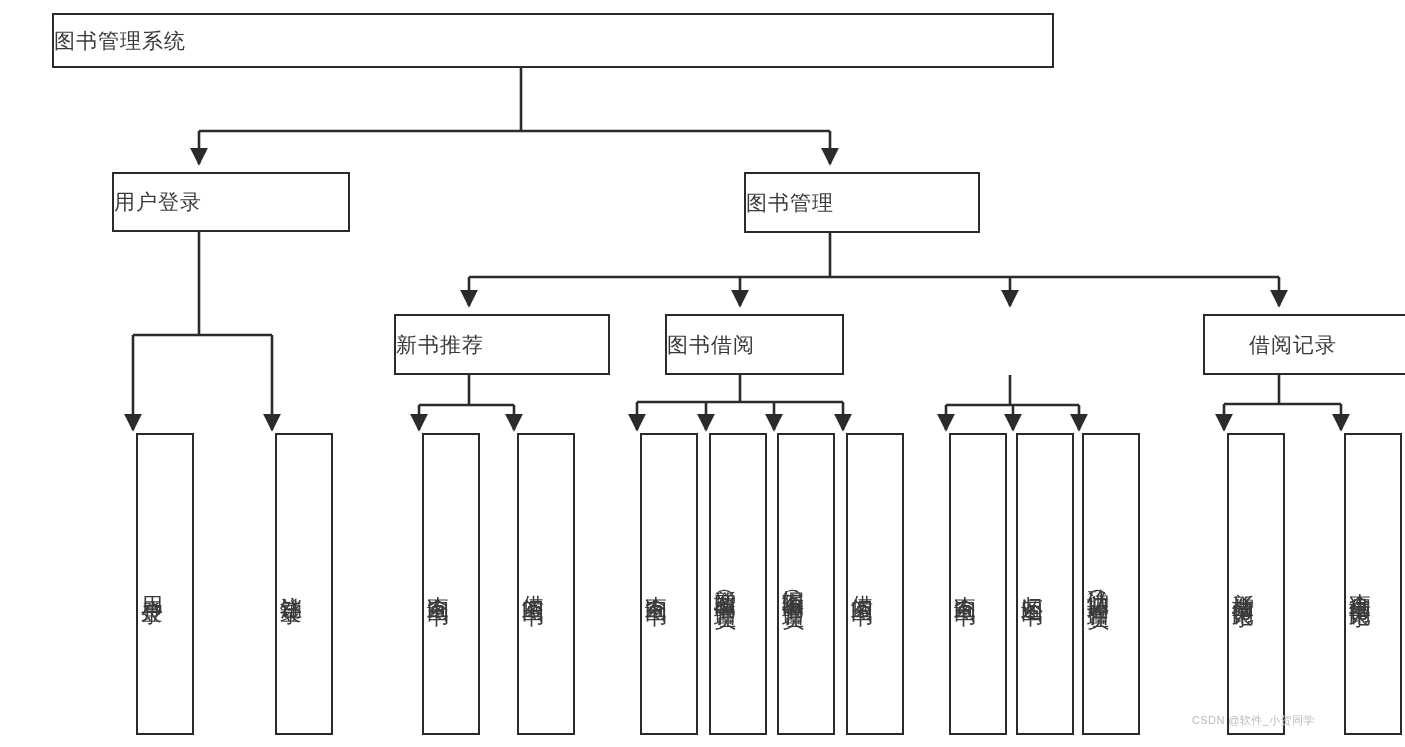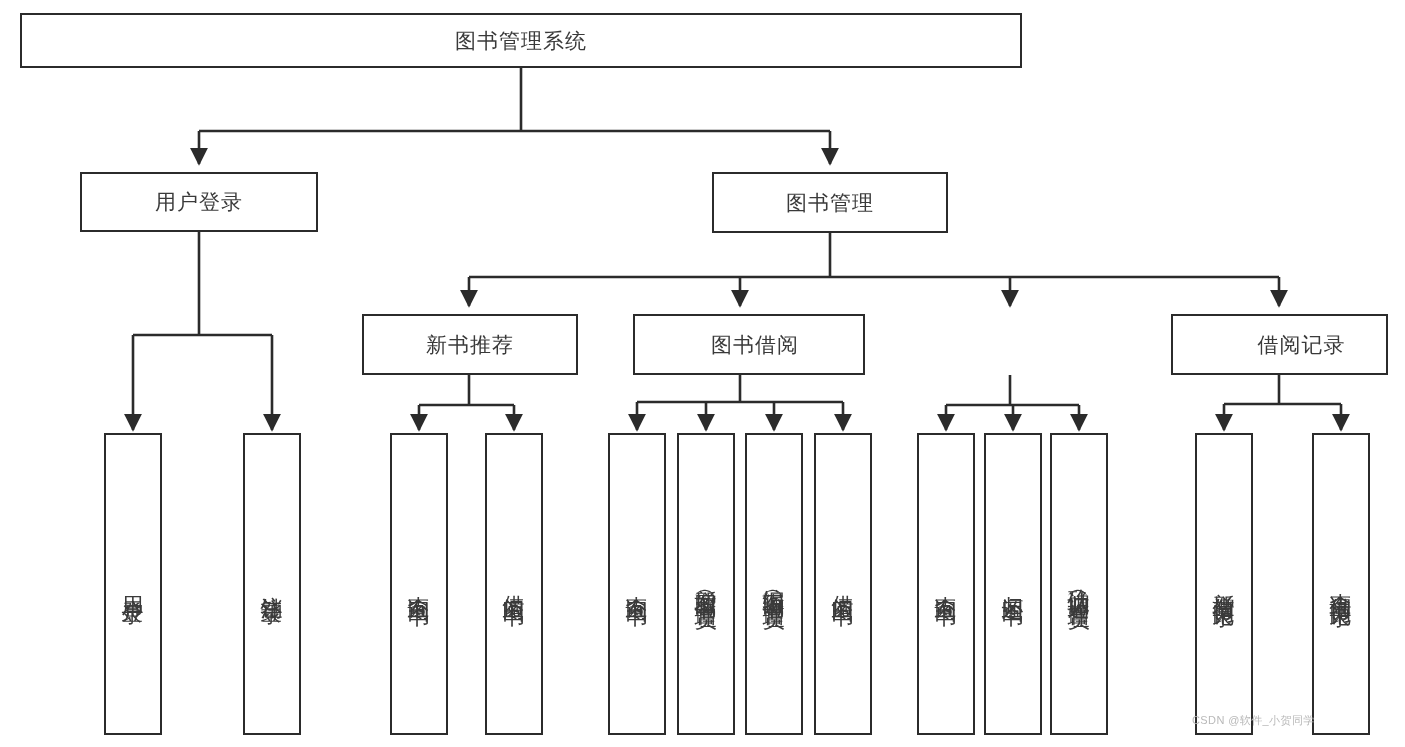--- a/index.html
+++ b/index.html
@@ -2,21 +2,21 @@
 <html><head>
 <meta charset="utf-8">
 <style>
   html,body{margin:0;padding:0;background:#ffffff;}
   body{width:1405px;height:747px;overflow:hidden;
        font-family:"Liberation Sans","DejaVu Sans",sans-serif;}
   #stage{position:relative;width:1405px;height:747px;background:#fff;}
   svg#wires{position:absolute;left:0;top:0;width:1405px;height:747px;}
   .node{position:absolute;box-sizing:border-box;background:#ffffff;
         border:2.5px solid #2b2b2b;display:flex;align-items:center;
-        justify-content:center;color:#3a3a3a;}
+        color:#3a3a3a;margin-left:32px;}
   .node.h{  }
   .node.h .lbl{font-size:21px;line-height:1.1;white-space:nowrap;letter-spacing:1px;}
   .node.v{  }
   .node.v .lbl{writing-mode:vertical-rl;text-orientation:upright;
        font-size:22px;line-height:1.32;letter-spacing:3px;color:#3a3a3a;}
   .watermark{position:absolute;left:1192px;top:713px;font-size:11px;
        color:#b9b9b9;white-space:nowrap;letter-spacing:.4px;}
 </style>
 </head>
 <body>
@@ -83,21 +83,21 @@
   <div class="node h" style="left:80px;top:172px;width:238px;height:60px;">
     <span class="lbl">用户登录</span>
   </div>
   <div class="node h" style="left:712px;top:172px;width:236px;height:61px;">
     <span class="lbl">图书管理</span>
   </div>
 
   <div class="node h" style="left:362px;top:314px;width:216px;height:61px;">
     <span class="lbl">新书推荐</span>
   </div>
-  <div class="node h" style="left:633px;top:314px;width:232px;height:61px;padding-left:12px;">
+  <div class="node h" style="left:633px;top:314px;width:179px;height:61px;">
     <span class="lbl">图书借阅</span>
   </div>
   <div class="node h" style="left:1171px;top:314px;width:217px;height:61px;padding-left:44px;">
     <span class="lbl">借阅记录</span>
   </div>
 
   <div class="node v" style="left:104px;top:433px;width:58px;height:302px;">
     <span class="lbl">用户登录</span>
   </div>
   <div class="node v" style="left:243px;top:433px;width:58px;height:302px;">

